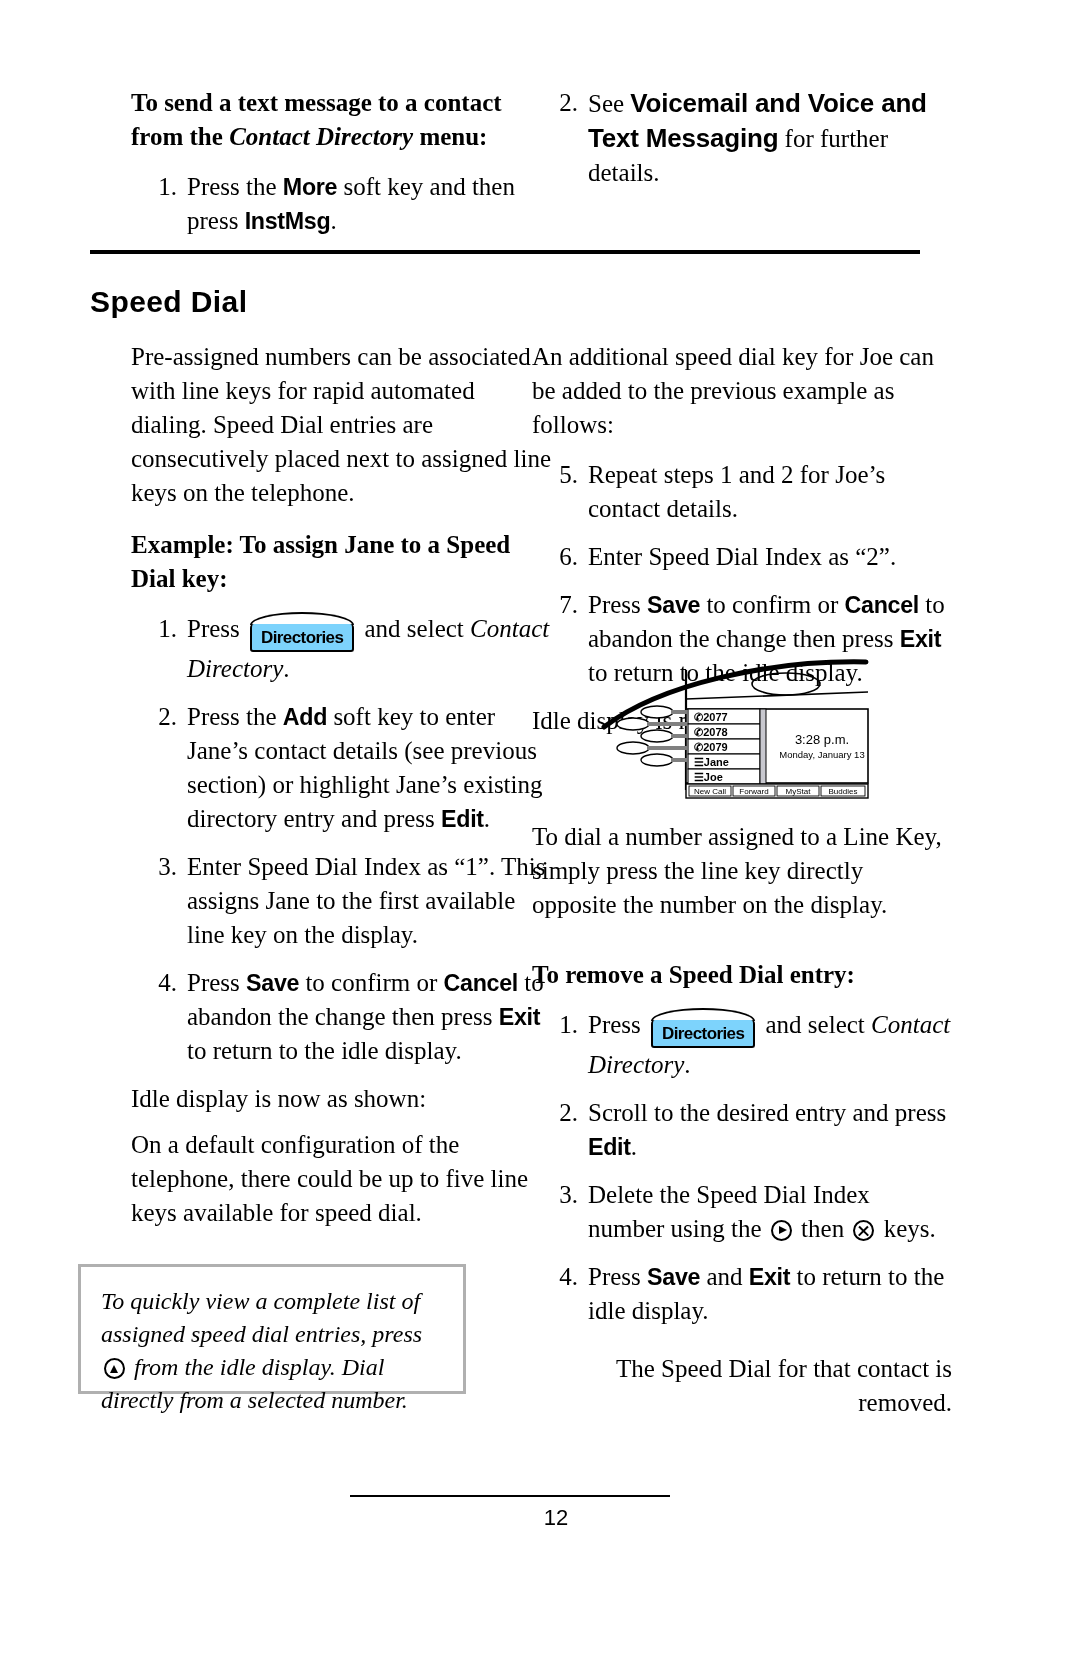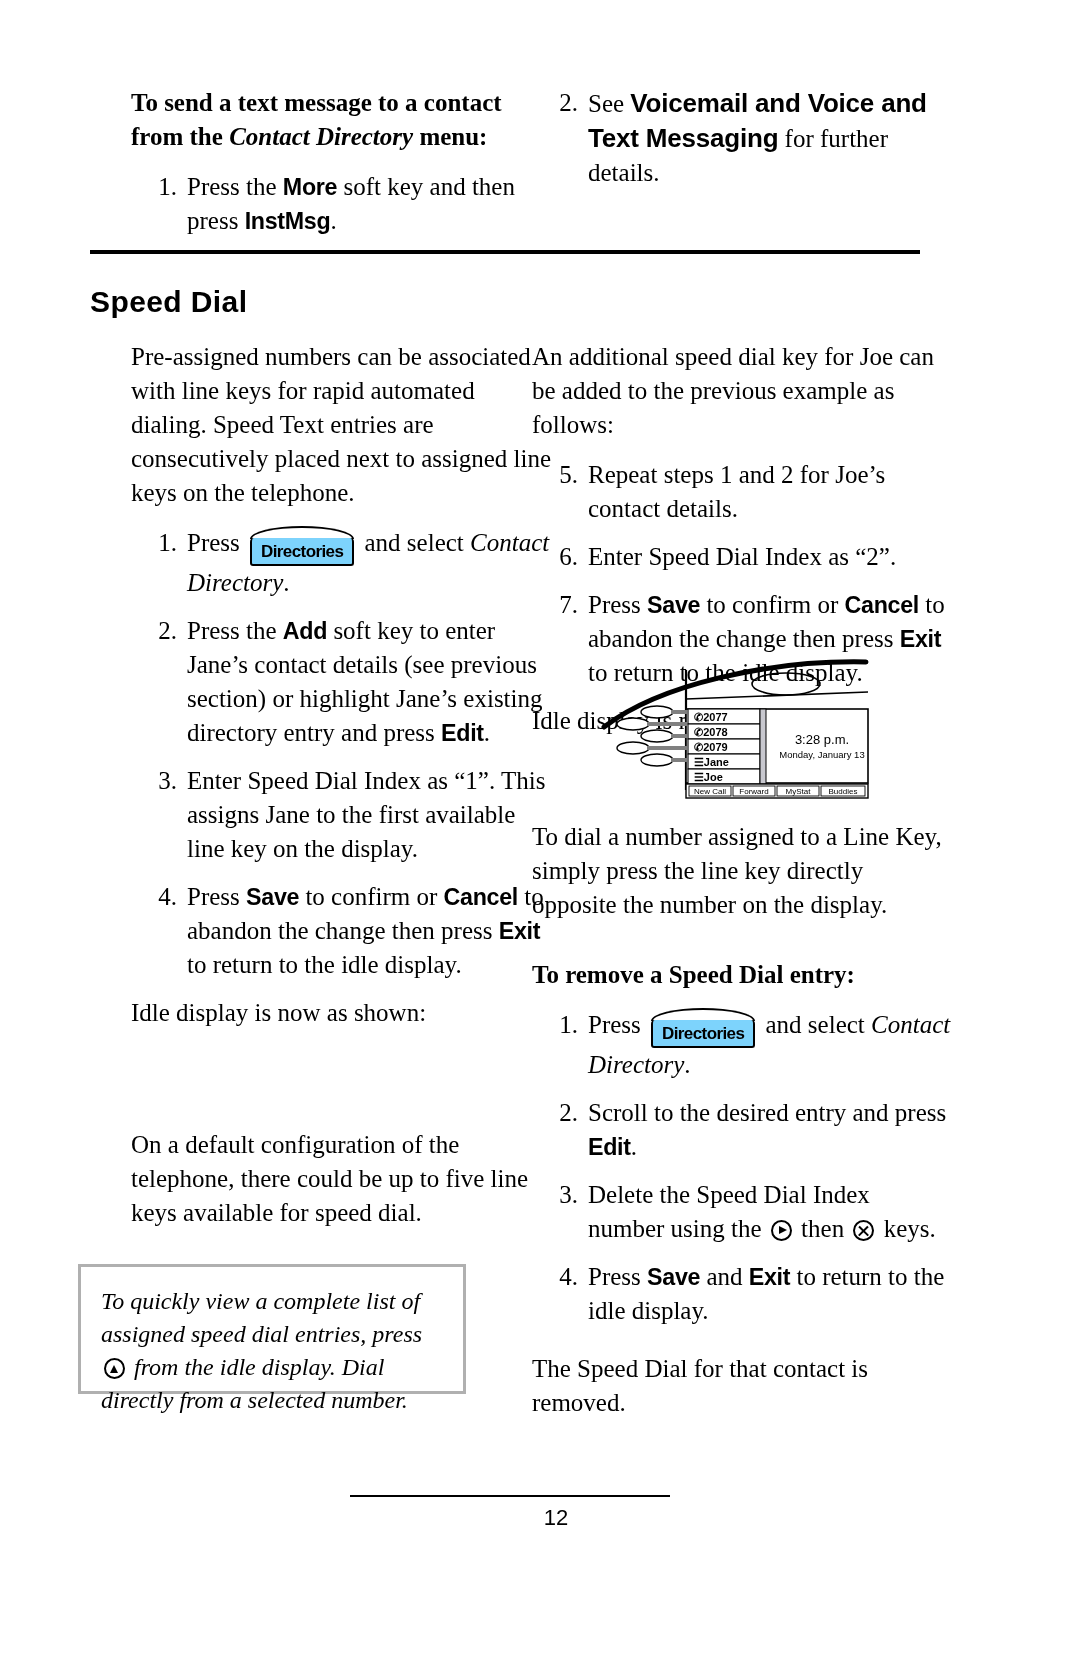--- a/index.html
+++ b/index.html
@@ -226,22 +226,23 @@
       </li>
     </ol>
   </div>
 
   <div class="rule" style="top:250px;"></div>
 
   <h2 class="section" style="position:absolute;left:90px;top:285px;">Speed Dial</h2>
 
   <div class="col col-left" style="top:340px;">
 
-    <p class="body">Pre-assigned numbers can be associated with line keys for rapid automated dialing. Speed Text entries are consecutively placed next to assigned line keys on the telephone.</p>
-
+    <p class="body">Pre-assigned numbers can be associated with line keys for rapid automated dialing. Speed Dial entries are consecutively placed next to assigned line keys on the telephone.</p>
+
+    <p class="body subhead" style="margin-top:18px;">Example: To assign Jane to a Speed Dial key:</p>
 
     <ol class="steps" style="margin-top:16px;">
       <li>
         <span class="num">1.</span><span>Press </span><span class="hardkey"><span class="arch"></span><span>Directories</span></span><span> and select </span><span class="i">Contact Directory</span><span>.</span>
       </li>
       <li>
         <span class="num">2.</span><span>Press the </span><span class="softkey">Add</span><span> soft key to enter Jane’s contact details (see previous section) or highlight Jane’s existing directory entry and press </span><span class="softkey">Edit</span><span>.</span>
       </li>
       <li>
         <span class="num">3.</span><span>Enter Speed Dial Index as “1”.  This assigns Jane to the first available line key on the display.</span>
@@ -353,19 +354,19 @@
         <span class="num">2.</span><span>Scroll to the desired entry and press </span><span class="softkey">Edit</span><span>.</span>
       </li>
       <li>
         <span class="num">3.</span><span>Delete the Speed Dial Index number using the </span><span class="navkey"><span class="tri-right"></span></span><span> then </span><span class="navkey"><span class="xmark"></span></span><span> keys.</span>
       </li>
       <li>
         <span class="num">4.</span><span>Press </span><span class="softkey">Save</span><span> and </span><span class="softkey">Exit</span><span> to return to the idle display.</span>
       </li>
     </ol>
 
-    <p class="body" style="margin-top:24px;">The Speed Dial for that contact is removed.</p>
+    <p class="body" style="margin-top:24px;text-align:right;">The Speed Dial for that contact is removed.</p>
   </div>
 
   <div class="footer-rule" style="top:1495px;"></div>
   <div class="page-number" style="top:1505px;padding-left:16px;">12</div>
 
 </div>
 
 </body></html>

